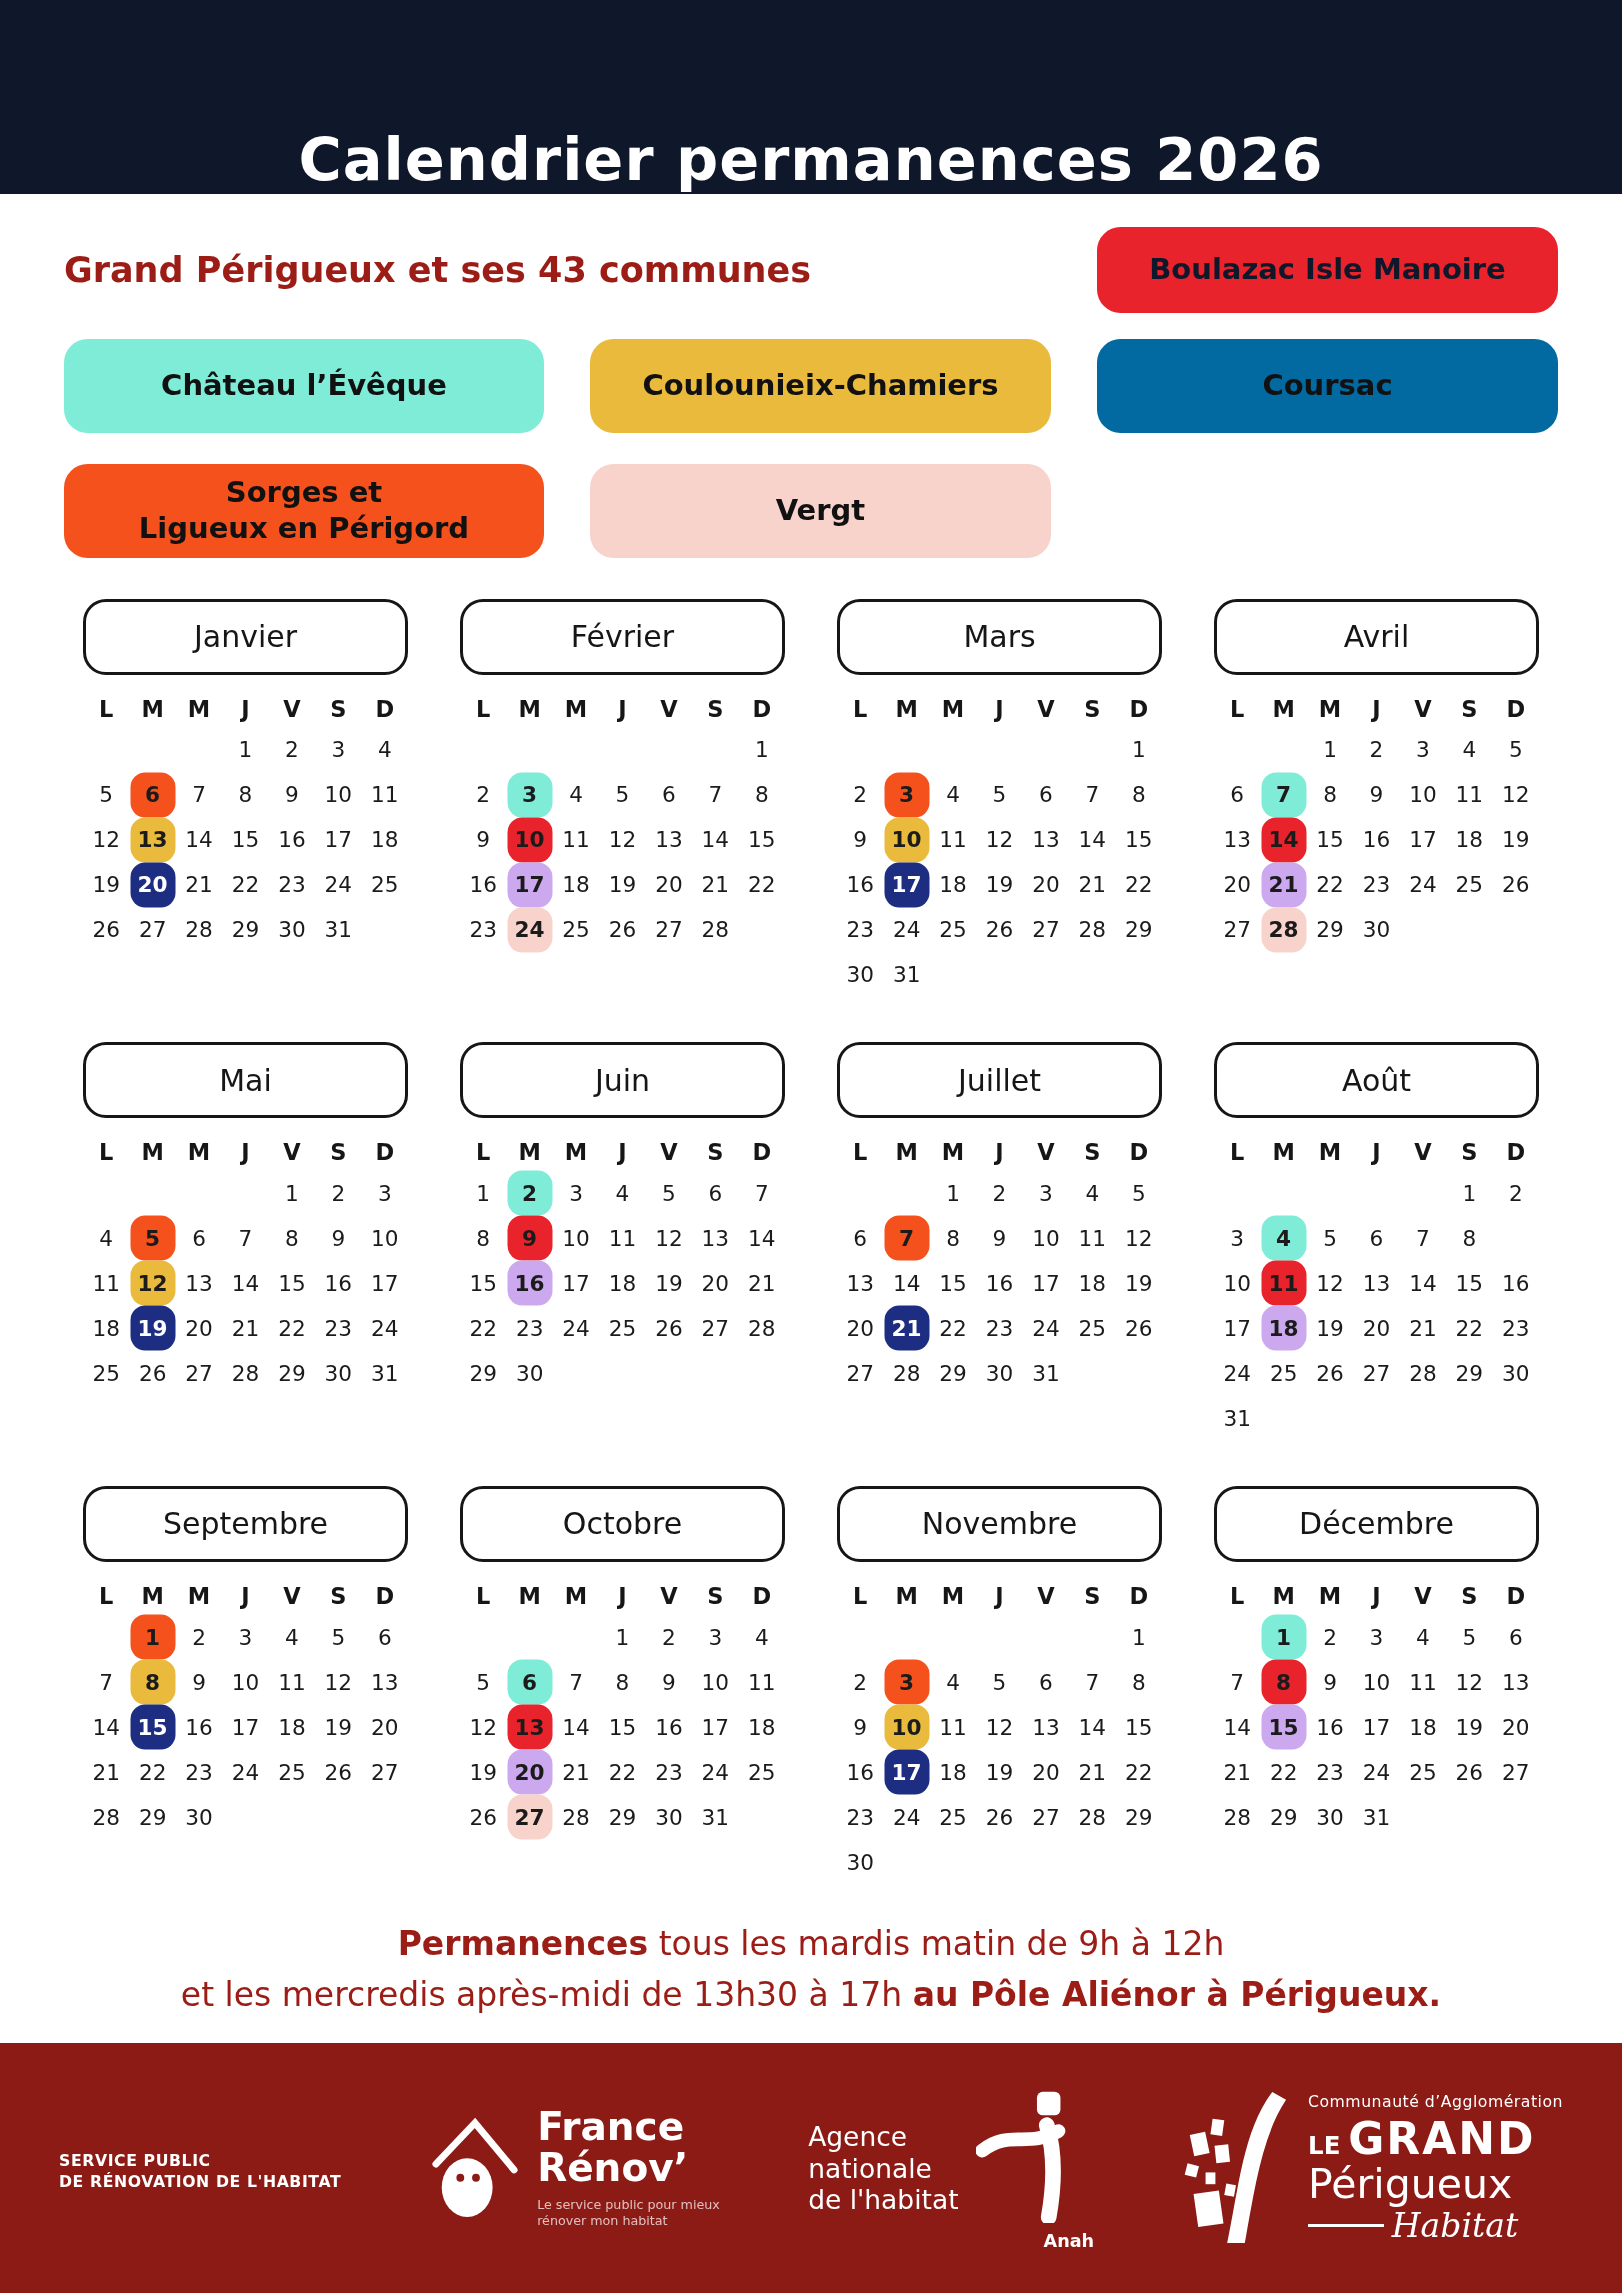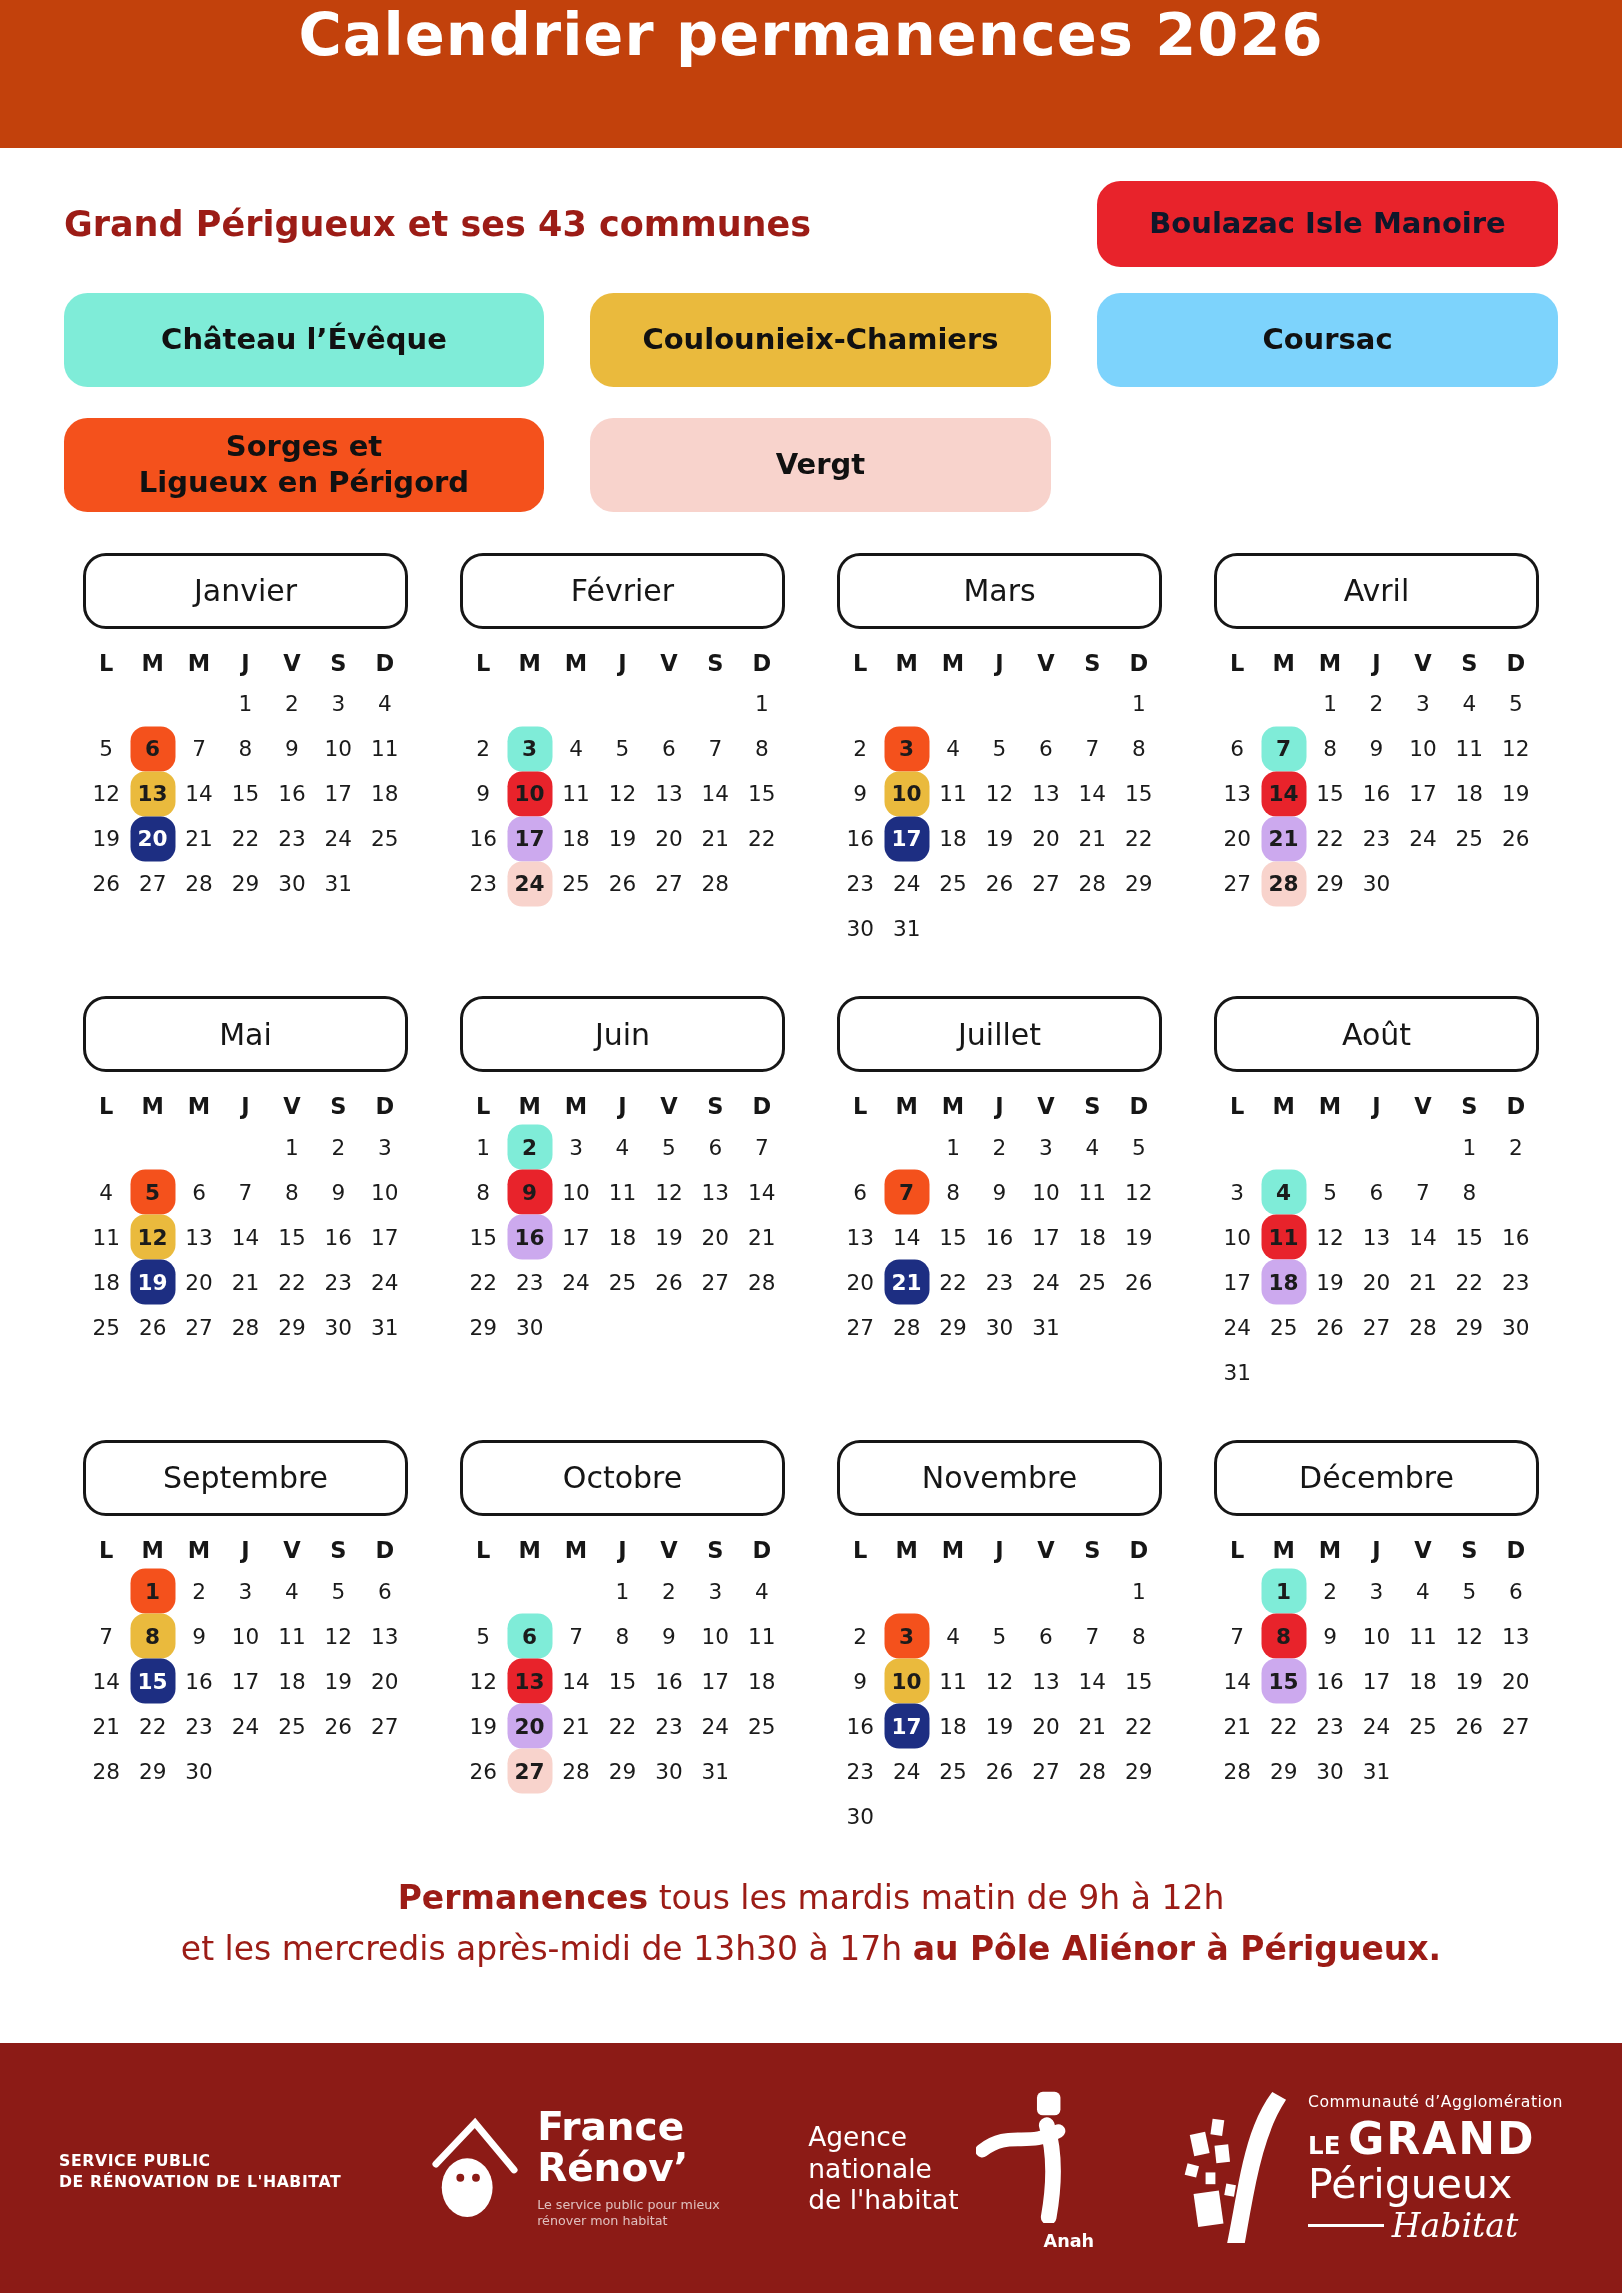--- a/index.html
+++ b/index.html
@@ -2,21 +2,21 @@
 <html><head>
 <meta charset="utf-8">
 <style>
   * { margin:0; padding:0; box-sizing:border-box; }
   html,body { width:1622px; }
   body {
     width:1622px; height:2294px; position:relative; overflow:hidden;
     background:#ffffff; font-family:"DejaVu Sans", sans-serif; color:#151515;
   }
   
-  .header { height:148px; background:#c2410c; display:flex; align-items:flex-start; justify-content:center; }
+  .header { height:194px; background:#0f172a; display:flex; align-items:flex-end; justify-content:center; }
   .header h1 { color:#fff; font-size:59px; font-weight:bold; letter-spacing:1px; }
   
   .intro { padding:33px 64px 0 64px; display:flex; justify-content:space-between; align-items:center; }
   .subtitle { font-size:35px; font-weight:bold; color:#9C1C16; line-height:1.28; }
   .badge {
     border-radius:23.5px; display:flex; align-items:center; justify-content:center; text-align:center;
     font-size:29px; font-weight:bold; color:#111; padding:9.8px 13.7px; white-space:pre-line; line-height:1.22;
   }
   .badge-boulazac { width:461px; min-height:86px; }
   
@@ -75,21 +75,21 @@
 <div class="intro">
   <div class="subtitle">
     <div>Grand Périgueux et ses 43 communes</div>
   </div>
   <div class="badge badge-boulazac" style="background: rgb(232, 35, 43); color: #0f172a;">Boulazac Isle Manoire</div>
 </div>
 
 <div class="legend">
   <div class="badge" style="background: rgb(127, 236, 216);">Château l’Évêque</div>
   <div class="badge" style="background: rgb(234, 186, 61);">Coulounieix-Chamiers</div>
-  <div class="badge" style="background: #7dd3fc;">Coursac</div>
+  <div class="badge" style="background: #0369a1;">Coursac</div>
   <div class="badge" style="background: rgb(244, 81, 28);">Sorges et
 Ligueux en Périgord</div>
   <div class="badge" style="background: rgb(248, 211, 204);">Vergt</div>
 </div>
 
 <div class="months">
     <div class="month">
       <div class="month-title">Janvier</div>
       <div class="day-grid">
         <div class="dow">L</div>

